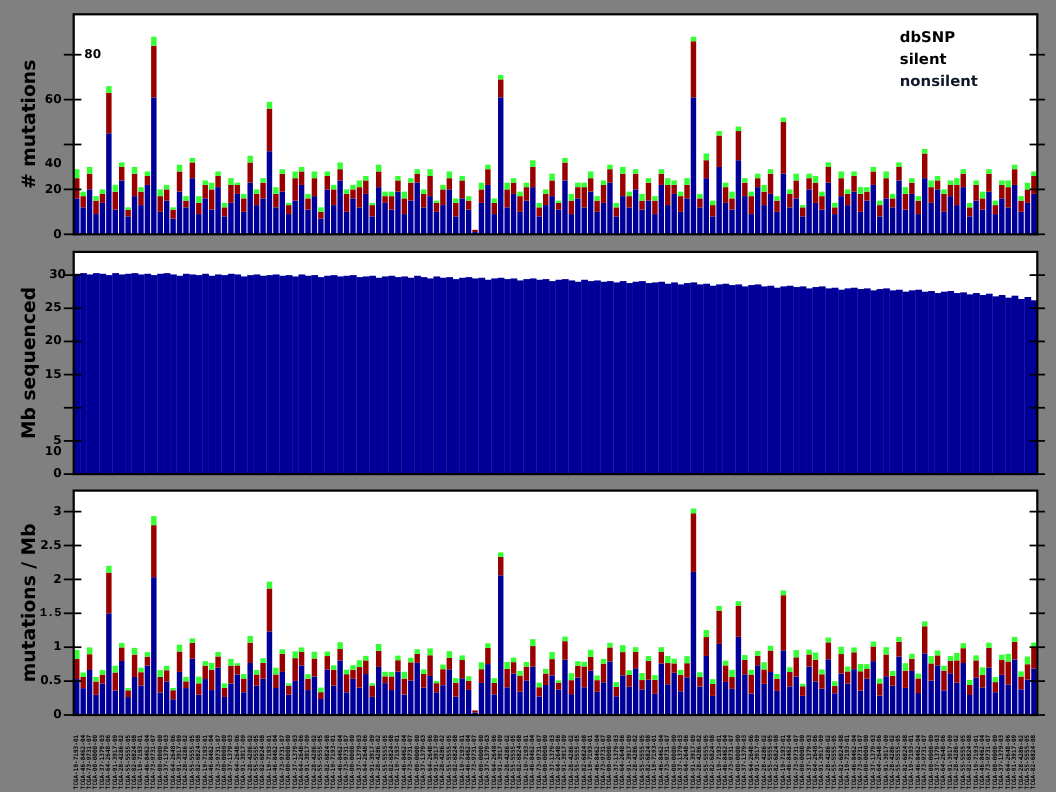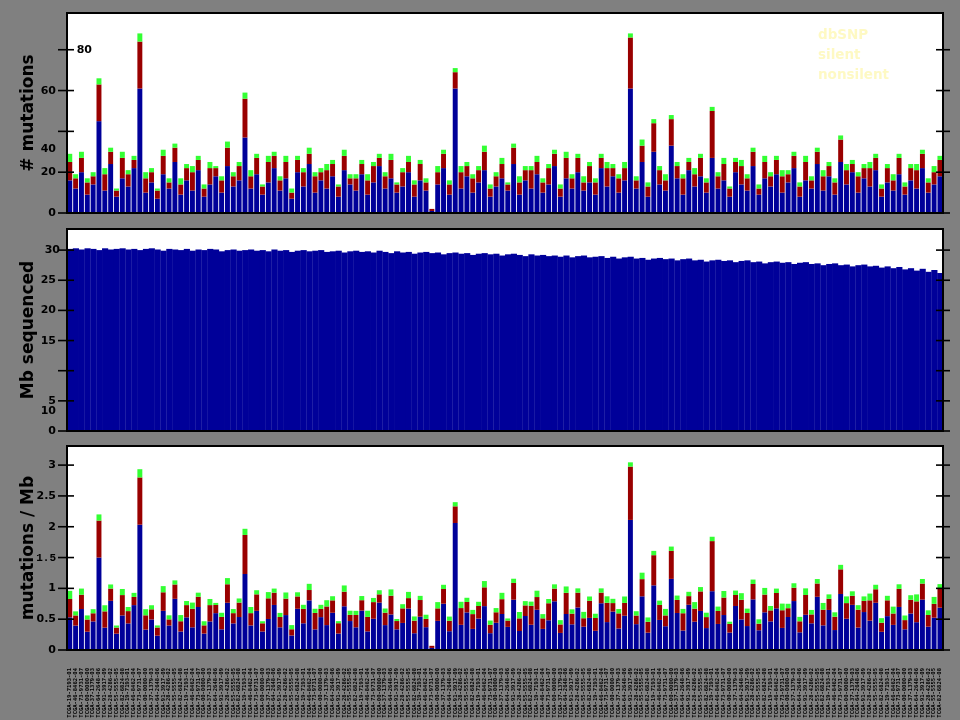--- a/index.html
+++ b/index.html
@@ -1279,23 +1279,23 @@
         <text x="935.4079999999999" y="668" text-anchor="end" transform="rotate(-90 935.4079999999999 668)">TCGA-55-5555-05</text>
         <text x="941.2479999999999" y="668" text-anchor="end" transform="rotate(-90 941.2479999999999 668)">TCGA-82-6824-08</text>
       </g>
     </svg>
 
   <div class="ylab" style="left:-92px;top:102px;"># mutations</div>
   <div class="ylab" style="left:-92px;top:319px;">Mb sequenced</div>
   <div class="ylab" style="left:-92px;top:537px;">mutations / Mb</div>
 
   <div class="legend">
-    <div class="leg-item" style="color: #fef9c3;">dbSNP</div>
-    <div class="leg-item" style="color: #fef9c3;">silent</div>
-    <div class="leg-item" style="color: #fef9c3;">nonsilent</div>
+    <div class="leg-item" style="color: #000000;">dbSNP</div>
+    <div class="leg-item" style="color: #000000;">silent</div>
+    <div class="leg-item" style="color: #0f172a;">nonsilent</div>
   </div>
 <div class="ytick" style="left: 0px; top: 206px;">0</div>
     <div class="ytick" style="left: 0px; top: 165.184px;">20</div>
     <div class="ytick" style="left: 0px; top: 142px;">40</div>
     <div class="ytick" style="left: 0px; top: 83.551px;">60</div>
     <div class="ytick" style="left: 0px; top: 42.7347px; padding-left: 36px;">80</div>
     <div class="ytick" style="left: 0px; top: 424px;">0</div>
     <div class="ytick" style="left: 0px; top: 393.851px;">5</div>
     <div class="ytick" style="left: 0px; top: 363.701px; margin-top: 40px;">10</div>
     <div class="ytick" style="left: 0px; top: 333.552px;">15</div>

